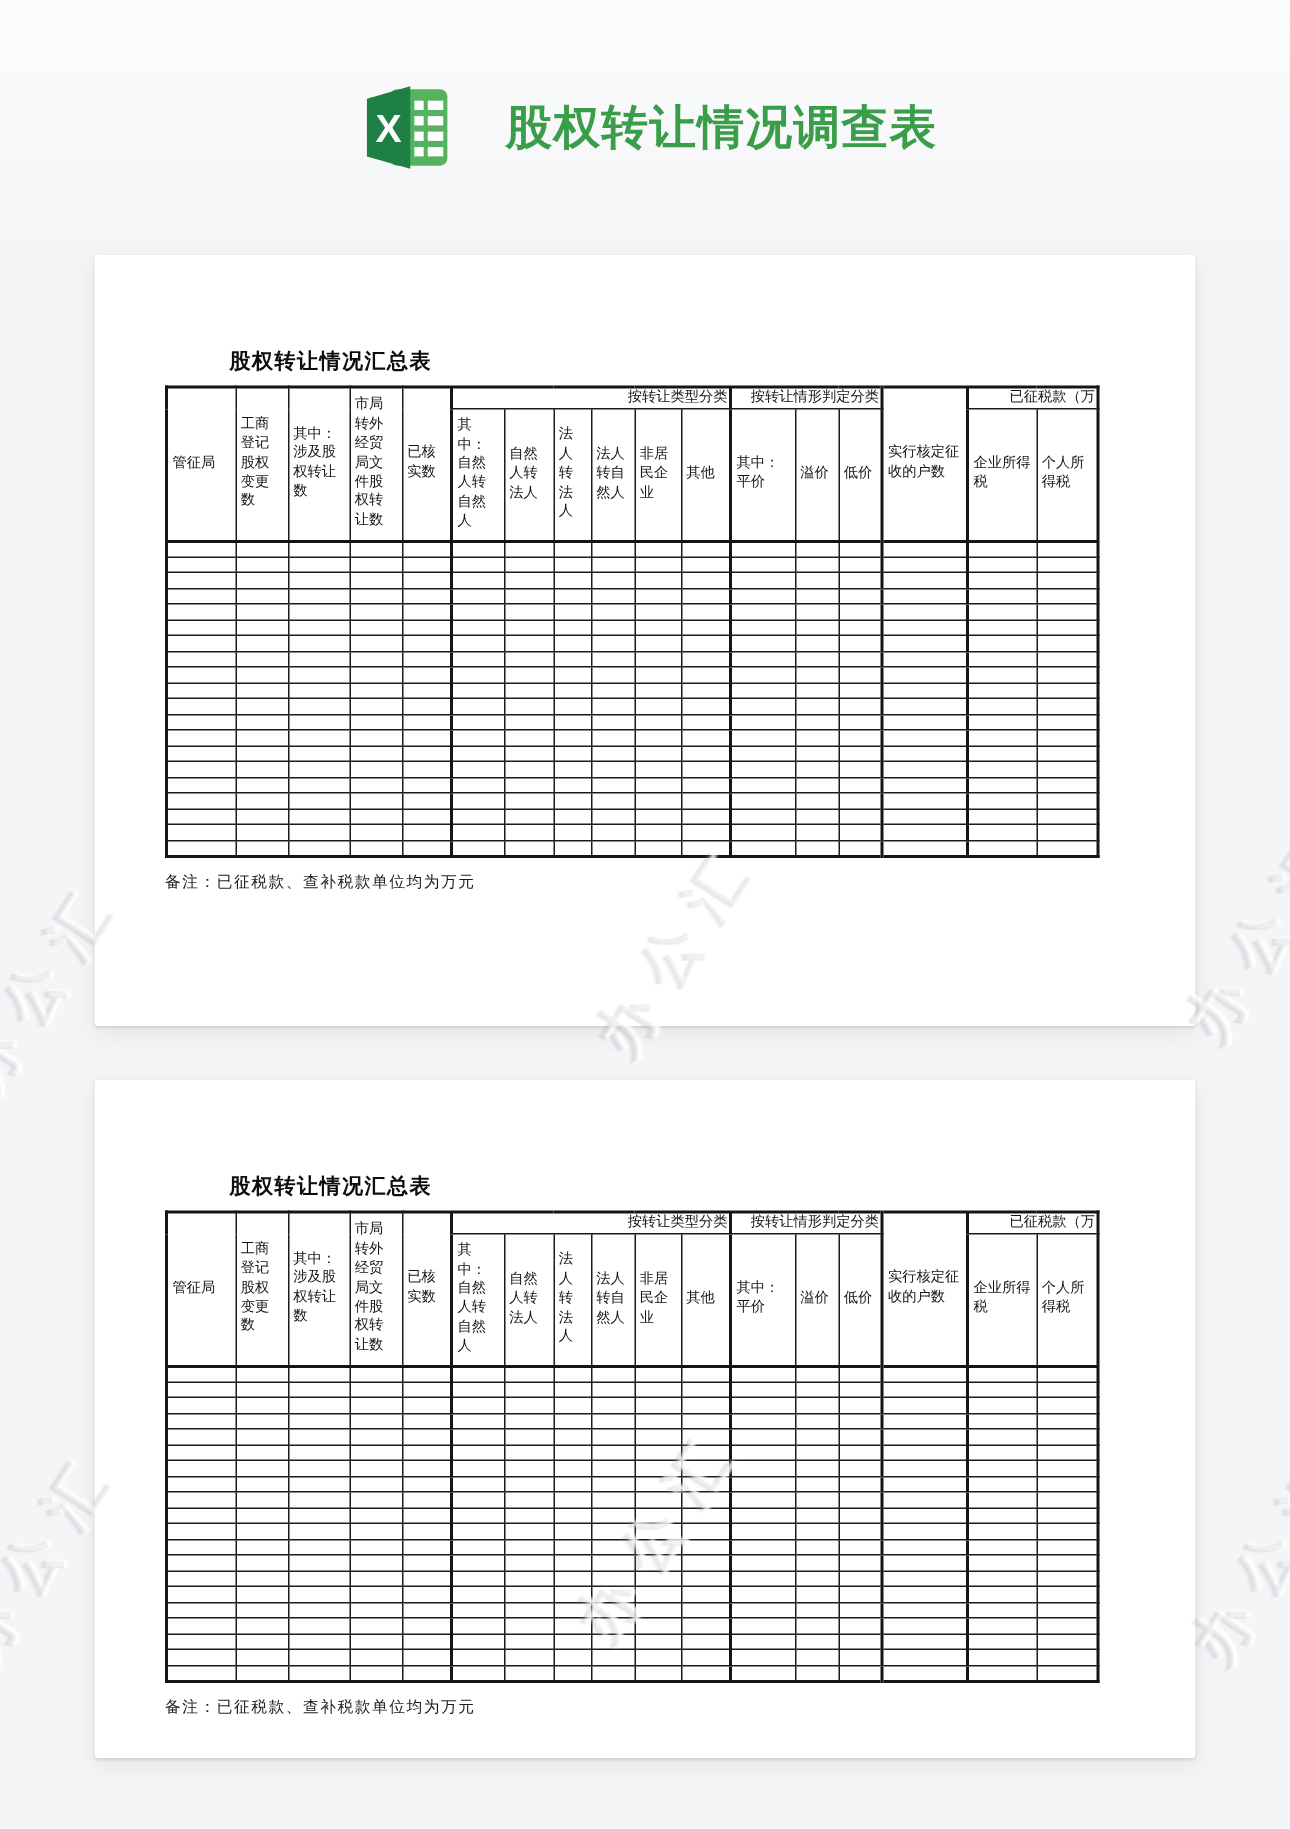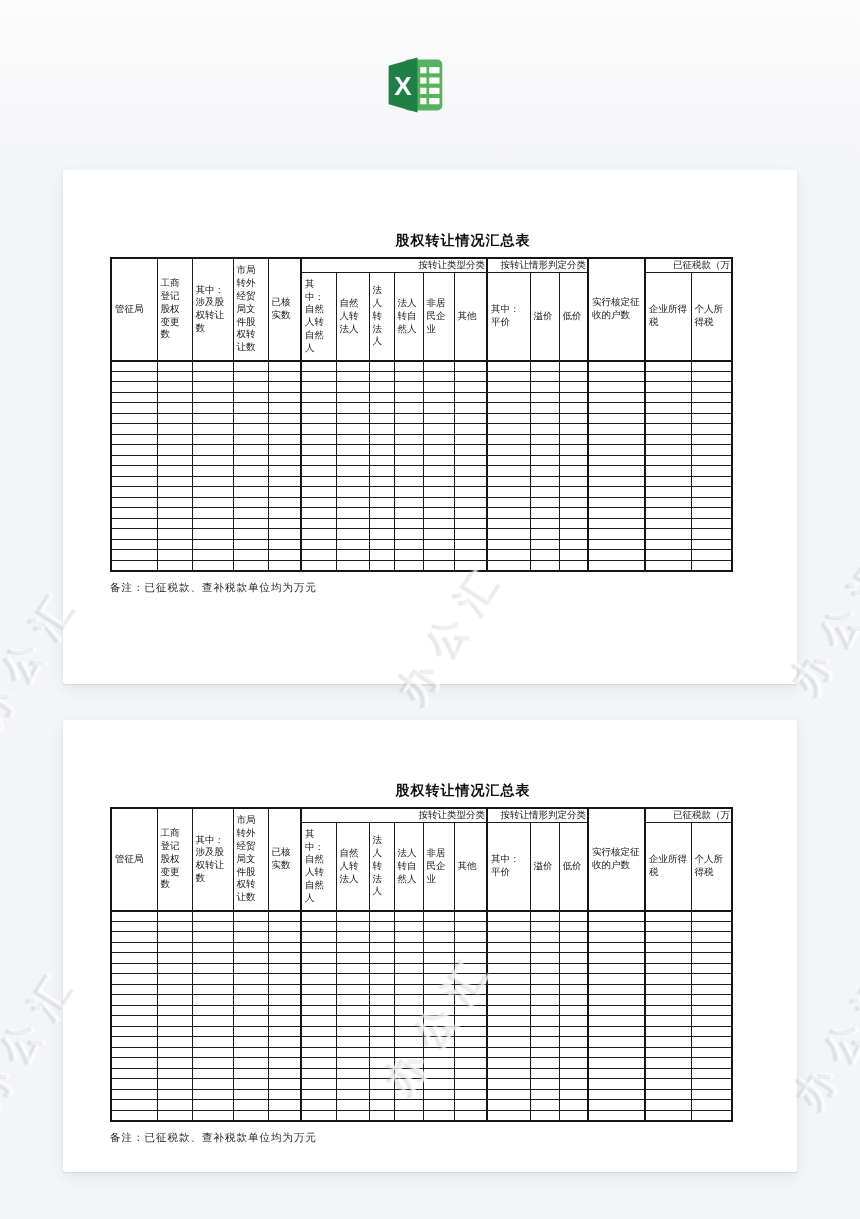--- a/index.html
+++ b/index.html
@@ -15,21 +15,21 @@
   .excel-icon svg{width:66px;height:66px;display:block}
   .hero-text h1{font-size:31px;line-height:1.15;color:#3a9d49;letter-spacing:1px;font-weight:bold}
   .hero-text .subtitle{margin-top:7px;font-size:17px;font-weight:bold;color:#2e2e2e;letter-spacing:.5px}
   
   .page{width:734px;margin:0 auto;background:#fff;border-radius:2px;position:relative;overflow:hidden;
         box-shadow:0 1px 2px rgba(0,0,0,.10),0 5px 16px rgba(0,0,0,.07)}
   .page-1{margin-top:52px;height:514px}
   .page-2{margin-top:36px;height:452px}
   .sheet{padding:62px 0 0 47px;width:680px;
          font-family:"Liberation Serif","DejaVu Serif",serif;color:#161616}
-  .sheet-title{width:620px;margin-left:43px;text-align:center;
+  .sheet-title{width:620px;margin-left:43px;text-align:left;
                font-weight:bold;font-size:14px;color:#0d0d0d;margin-bottom:7px;letter-spacing:1px}
   table.grid{table-layout:fixed;width:621px;border-collapse:collapse;border:2px solid #151515;background:#fff}
   table.grid th,table.grid td{border:1px solid #1b1b1b}
   thead{border-bottom:2px solid #151515}
   th{font-weight:normal;color:#141414;overflow:hidden;word-break:break-all}
   th.gh{font-size:9.5px;text-align:right;white-space:nowrap;padding:0 1px;height:13px;line-height:13px}
   th.vh{font-size:9.5px;text-align:left;vertical-align:middle;padding:1px 3px;line-height:1.35}
   tr.r2{height:88px}
   tbody tr{height:10.5px}
   tbody td{padding:0}
@@ -66,20 +66,21 @@
         <rect x="60" y="48" width="9" height="9"></rect>
           <rect x="73" y="48" width="15" height="9"></rect>
         <rect x="60" y="63" width="9" height="9"></rect>
           <rect x="73" y="63" width="15" height="9"></rect>
       </g>
       <polygon points="14,16 56,4 56,84 14,72" fill="#1e8045"></polygon>
       <text x="35" y="58" font-size="38" font-weight="bold" fill="#ffffff" text-anchor="middle" font-family="Liberation Sans, DejaVu Sans, sans-serif">X</text>
     </svg>
   </div>
   <div class="hero-text">
+    <h1>股权转让情况调查表</h1>
   </div>
 </header>
 
 <section class="page page-1" id="sheet-page-1">
   <div class="sheet">
     <div class="sheet-title">股权转让情况汇总表</div>
     <table class="grid">
       <colgroup>
         <col style="width:46px">
           <col style="width:35px">

